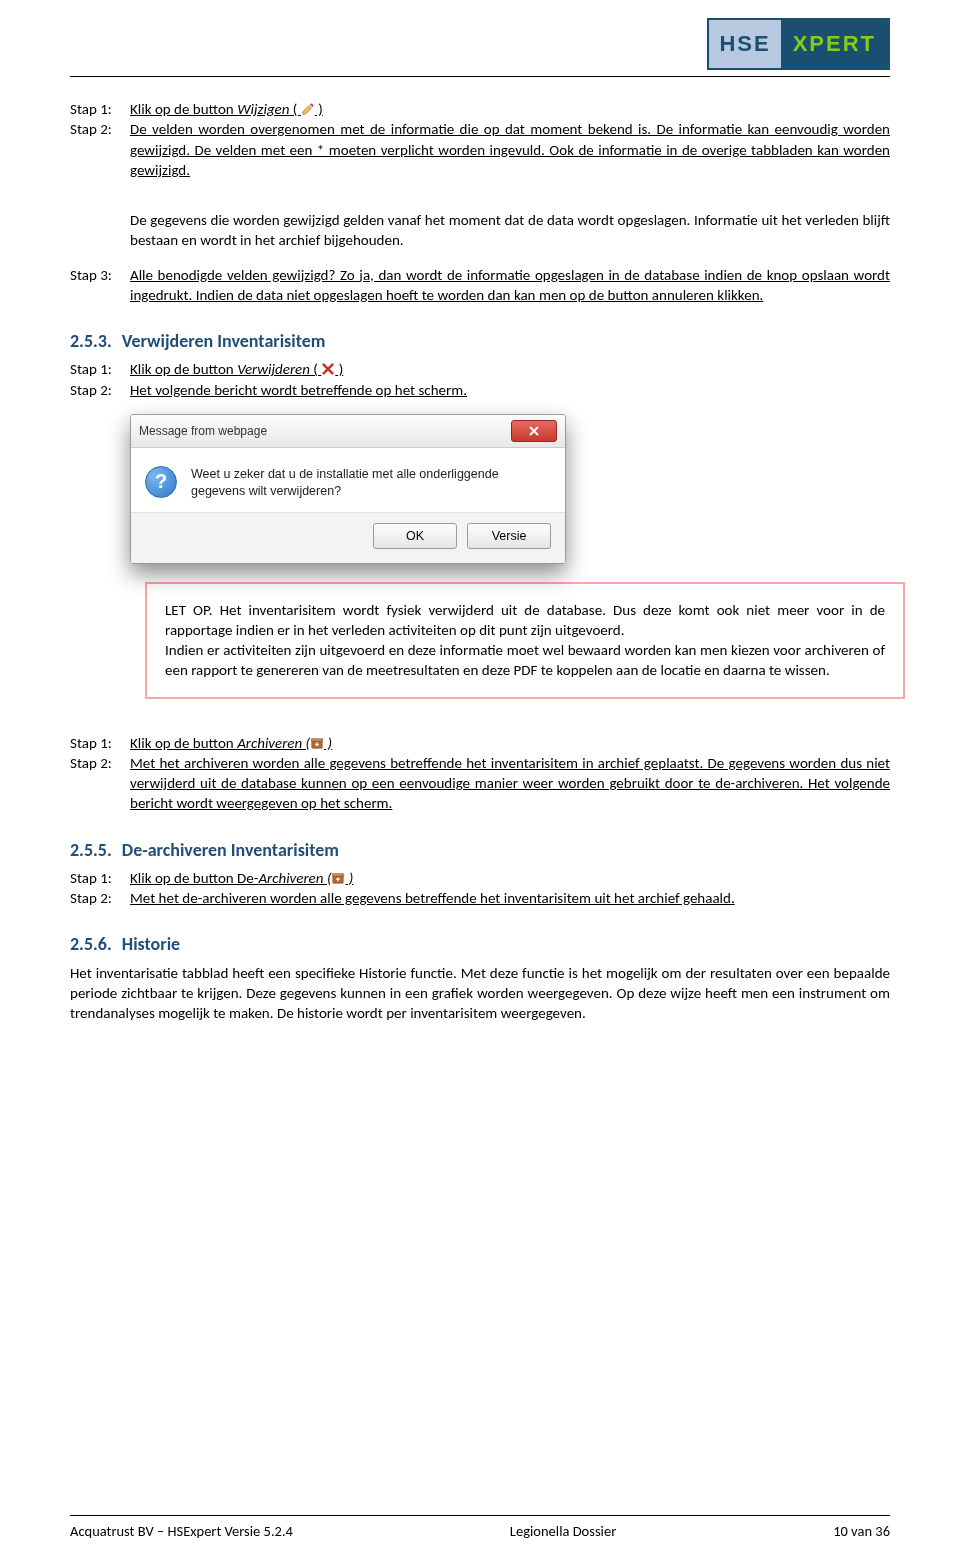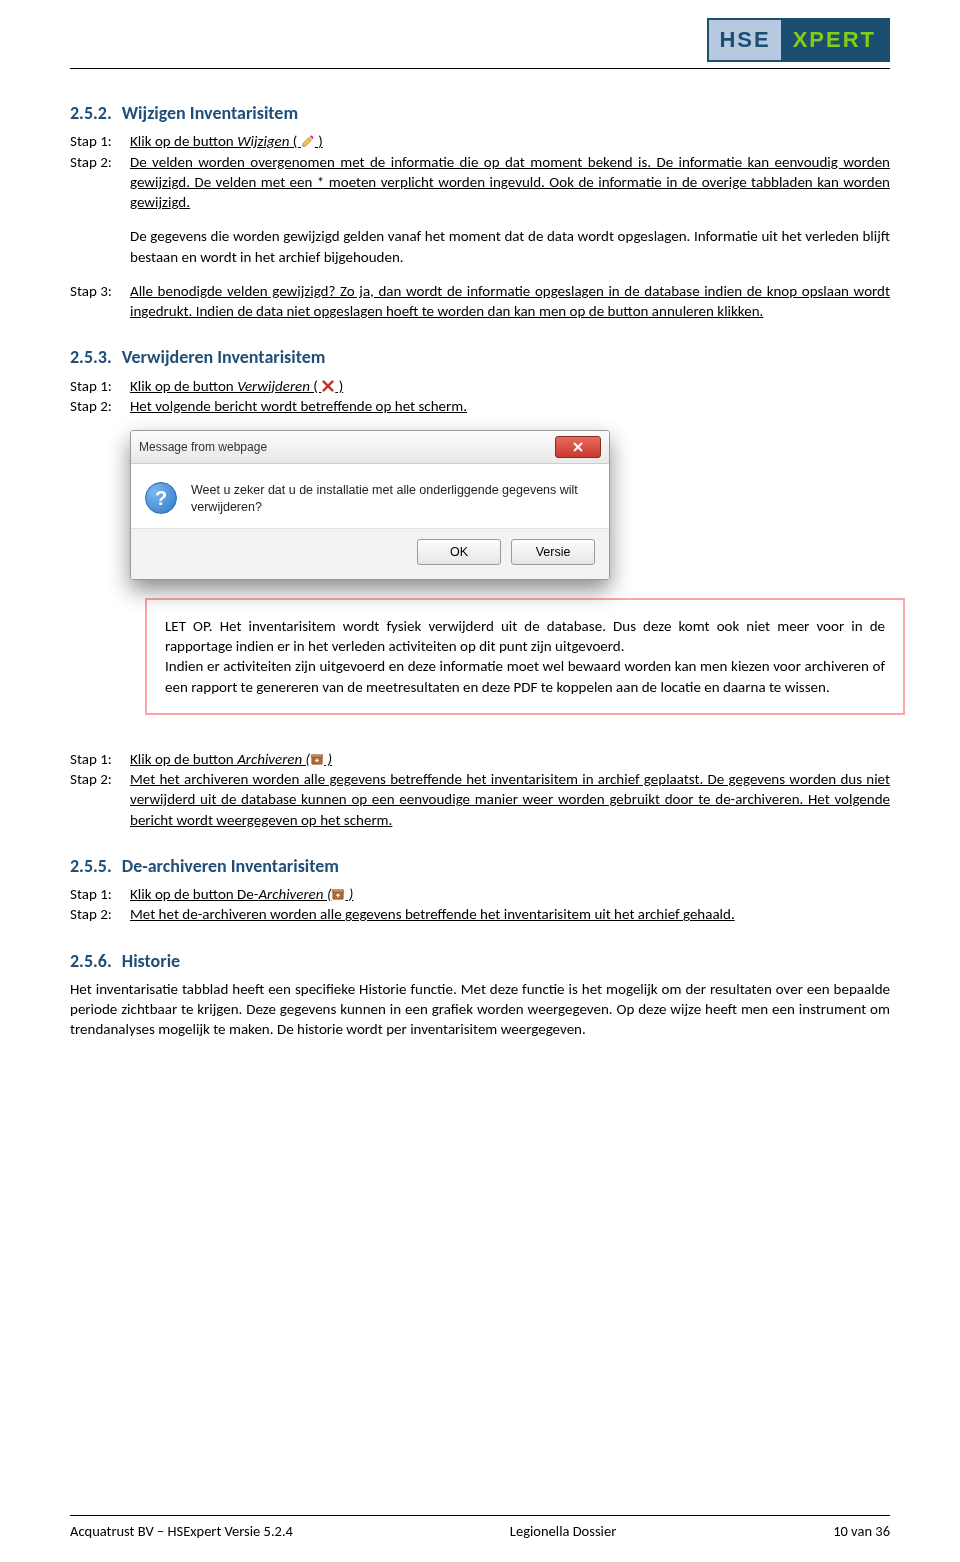--- a/index.html
+++ b/index.html
@@ -3,50 +3,50 @@
 <meta charset="utf-8">
 <style>
   * { box-sizing: border-box; margin: 0; padding: 0; }
   html, body { width: 960px; font-family: Calibri, "Segoe UI", Arial, sans-serif; color: #000; background: #fff; }
   body { position: relative; min-height: 1562px; }
 
   .page { padding: 0 70px 60px 70px; }
 
   
   .header-row { display: flex; justify-content: flex-end; padding-top: 18px; }
-  .logo { border: 2px solid #1b4f72; display: inline-flex; align-items: stretch; height: 44px; }
+  .logo { border: 2px solid #1b4f72; display: inline-flex; align-items: stretch; height: 52px; }
   .logo .hse { background: #b7c8e0; color: #1b4f72; font-weight: 700; letter-spacing: 2px; font-size: 22px; padding: 6px 10px; display:flex; align-items:center; font-family: Arial, sans-serif;}
   .logo .xpert { background: #1b4f72; color: #84cc16; font-weight: 700; letter-spacing: 2px; font-size: 22px; padding: 6px 12px; display:flex; align-items:center; font-family: Arial, sans-serif;}
   .hr { border-top: 1.5px solid #000; margin-top: 6px; }
 
   .content { padding-top: 22px; font-size: 15px; line-height: 1.35; }
 
   h3.section { color: #1f4e79; font-size: 18px; font-weight: 700; margin-top: 10px; margin-bottom: 6px; font-family: Calibri, Arial, sans-serif; }
   h3.section .num { color: #1f4e79; margin-right: 10px; }
 
   .steps { margin-left: 0; }
   .step-row { display: flex; }
   .step-label { flex: 0 0 60px; }
   .step-text { flex: 1; text-align: justify; text-decoration: underline; }
   .step-text.italic-inline em, em { font-style: italic; }
 
   p.body, .plain { text-align: justify; }
   p.body { margin-top: 6px; }
-  .indent-block { margin-left: 60px; text-align: justify; margin-top: 14px; }
+  .indent-block { margin-left: 60px; text-align: justify; margin-top: 30px; }
 
   .sp { height: 14px; }
 
   
   .ico { display: inline-block; width: 14px; height: 14px; vertical-align: -2px; }
   .ico svg { width: 14px; height: 14px; display: block; }
 
   
   .dialog-wrap { margin: 14px 0 18px 60px; display: flex; }
   .dialog-frame { background: #fff; box-shadow: 0 10px 22px rgba(0,0,0,0.45); border-radius: 3px; }
-  .dialog { width: 480px; font-family: "Segoe UI", Arial, sans-serif; border: 1px solid #999; border-radius: 3px; overflow: hidden; }
+  .dialog { width: 436px; font-family: "Segoe UI", Arial, sans-serif; border: 1px solid #999; border-radius: 3px; overflow: hidden; }
   .dlg-title { background: linear-gradient(#fcfcfc,#e8e8e8); border-bottom: 1px solid #ccc; padding: 5px 8px; font-size: 12px; color: #333; position: relative; display:flex; align-items:center; justify-content: space-between; }
   .dlg-close { width: 46px; height: 22px; background: linear-gradient(#e86a5f,#c83a2e); border: 1px solid #8b2b22; border-radius: 3px; display:flex; align-items:center; justify-content:center; }
   .dlg-close svg { width: 12px; height: 12px; }
   .dlg-body { display:flex; padding: 18px 14px 12px 14px; gap: 12px; font-size: 12.5px; color: #222; background: #fff; }
   .dlg-qmark { flex: 0 0 34px; }
   .qmark-circle { width: 32px; height: 32px; border-radius: 50%; background: radial-gradient(circle at 30% 30%, #7cb8ef, #2f77c7); display:flex; align-items:center; justify-content:center; color:#fff; font-weight:700; font-size:20px; border: 1px solid #2b6bb3; }
   .dlg-buttons { display:flex; justify-content:flex-end; gap: 10px; padding: 10px 14px 14px 14px; background: #f3f3f3; border-top: 1px solid #e2e2e2; }
   .dlg-btn { min-width: 84px; height: 26px; font-size: 12.5px; background: linear-gradient(#fdfdfd,#e6e6e6); border: 1px solid #9a9a9a; border-radius: 3px; padding: 0 14px; cursor: pointer; }
 
   
@@ -68,23 +68,20 @@
   <div class="header-row">
     <div class="logo">
       <span class="hse">HSE</span>
       <span class="xpert">XPERT</span>
     </div>
   </div>
   <div class="hr"></div>
 
   <div class="content">
 
-    <h3 class="section">
-      <span class="num">2.5.2.</span><span>Wijzigen Inventarisitem</span>
-    </h3>
 
     <div class="steps">
       <div class="step-row">
         <div class="step-label">Stap 1:</div>
         <div class="step-text">
           <span>Klik op de button </span><em>Wijzigen</em><span> ( </span><span class="ico"><svg viewBox="0 0 16 16">
                 <path d="M2 11l7-7 3 3-7 7H2v-3z" fill="#f4c04f" stroke="#7a5c12" stroke-width="0.6"></path>
                 <path d="M10 3l1-1c.5-.5 1.3-.5 1.8 0l1.2 1.2c.5.5.5 1.3 0 1.8l-1 1-3-3z" fill="#d04a8a"></path>
               </svg></span><span> )</span>
         </div>

